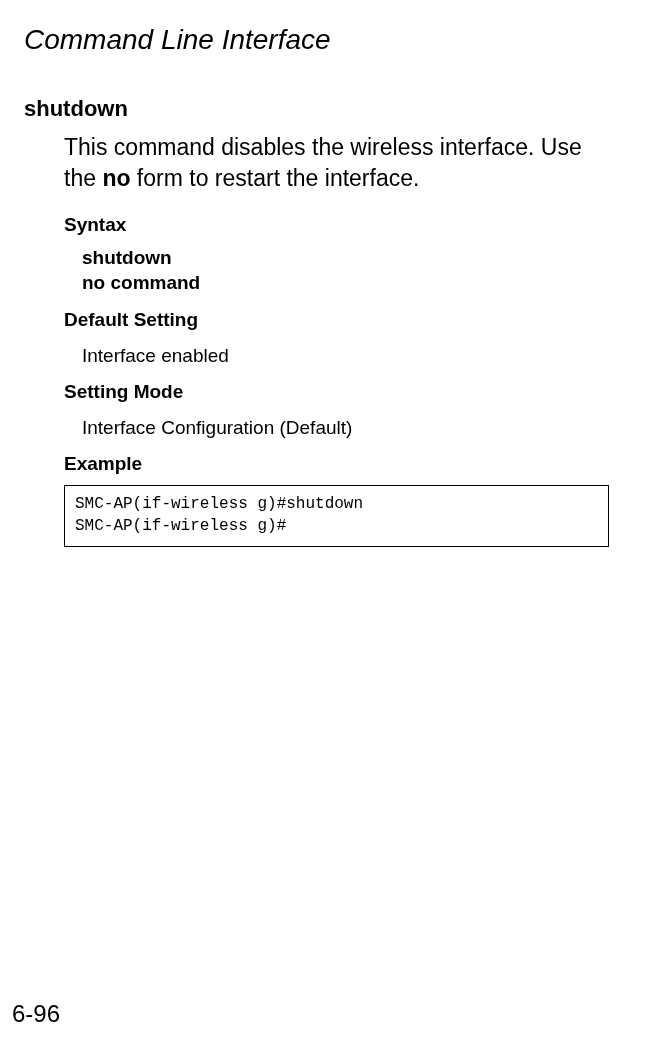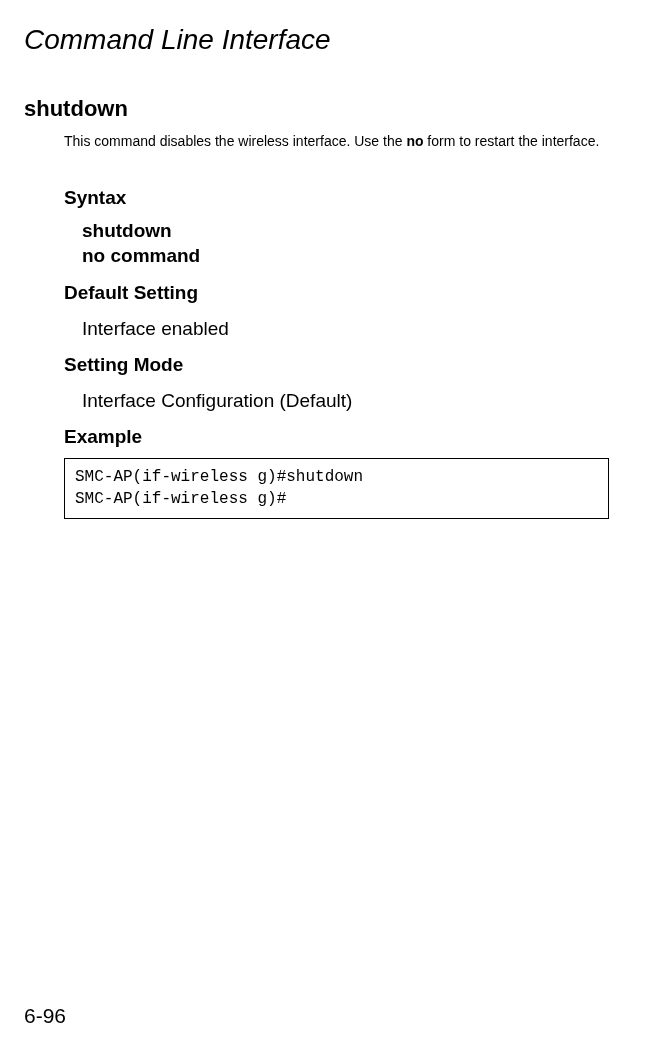--- a/index.html
+++ b/index.html
@@ -18,24 +18,24 @@
       font-size: 28px;
       margin-bottom: 40px;
     }
     .command-title {
       font-weight: bold;
       font-size: 22px;
       margin-bottom: 10px;
       margin-left: 0;
     }
     .description {
-      font-size: 14px;
+      font-size: 23px;
       line-height: 1.35;
       margin-left: 40px;
-      margin-bottom: 36px;
+      margin-bottom: 20px;
     }
     .description .no-bold {
       font-weight: bold;
     }
     .section-heading {
       font-weight: bold;
       font-size: 19px;
       margin-left: 40px;
       margin-bottom: 10px;
       margin-top: 14px;
@@ -60,22 +60,22 @@
       margin-top: 8px;
       padding: 8px 10px;
       font-family: "Courier New", Courier, monospace;
       font-size: 16px;
       line-height: 1.35;
       white-space: pre;
     }
     .page-number {
       position: absolute;
       bottom: 24px;
-      left: 24px;
-      font-size: 21px;
+      left: 12px;
+      font-size: 24px;
     }
   </style>
 </head>
 <body>
 
 <div class="chapter-title">Command Line Interface</div>
 
 <div class="command-title">shutdown</div>
 
 <div class="description">

